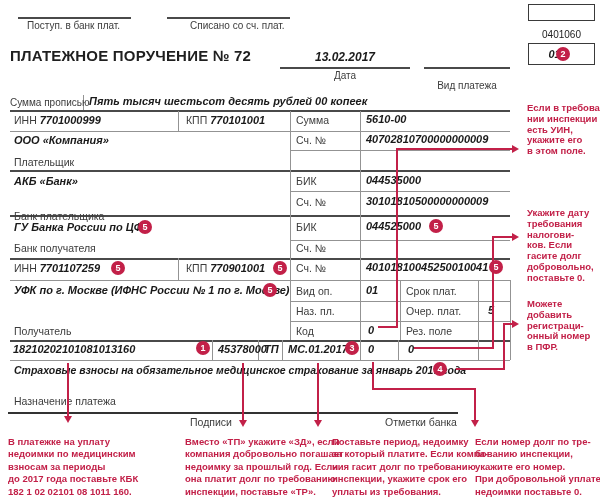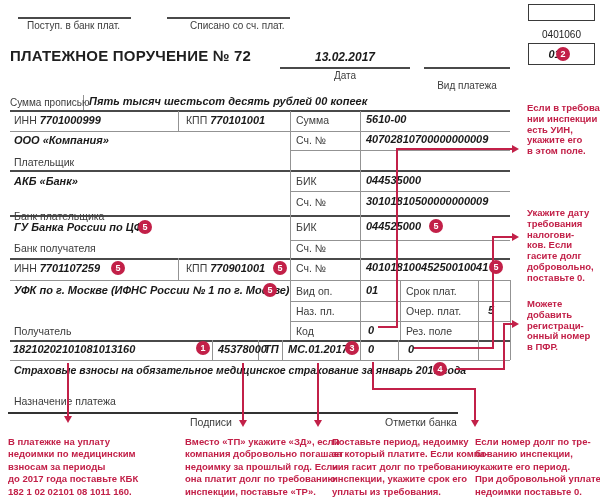--- a/index.html
+++ b/index.html
@@ -217,18 +217,18 @@
   <div class="note" style="left:332px;top:436px;">
       <div>Поставьте период, недоимку</div>
       <div>за который платите. Если компа-</div>
       <div>ния гасит долг по требованию</div>
       <div>инспекции, укажите срок его</div>
       <div>уплаты из требования.</div>
     </div>
   <div class="note" style="left:475px;top:436px;">
       <div>Если номер долг по тре-</div>
       <div>бованию инспекции,</div>
-      <div>укажите его период.</div>
+      <div>укажите его номер.</div>
       <div>При добровольной уплате</div>
       <div>недоимки поставьте 0.</div>
     </div>
 
 </div>
 
 </body></html>

